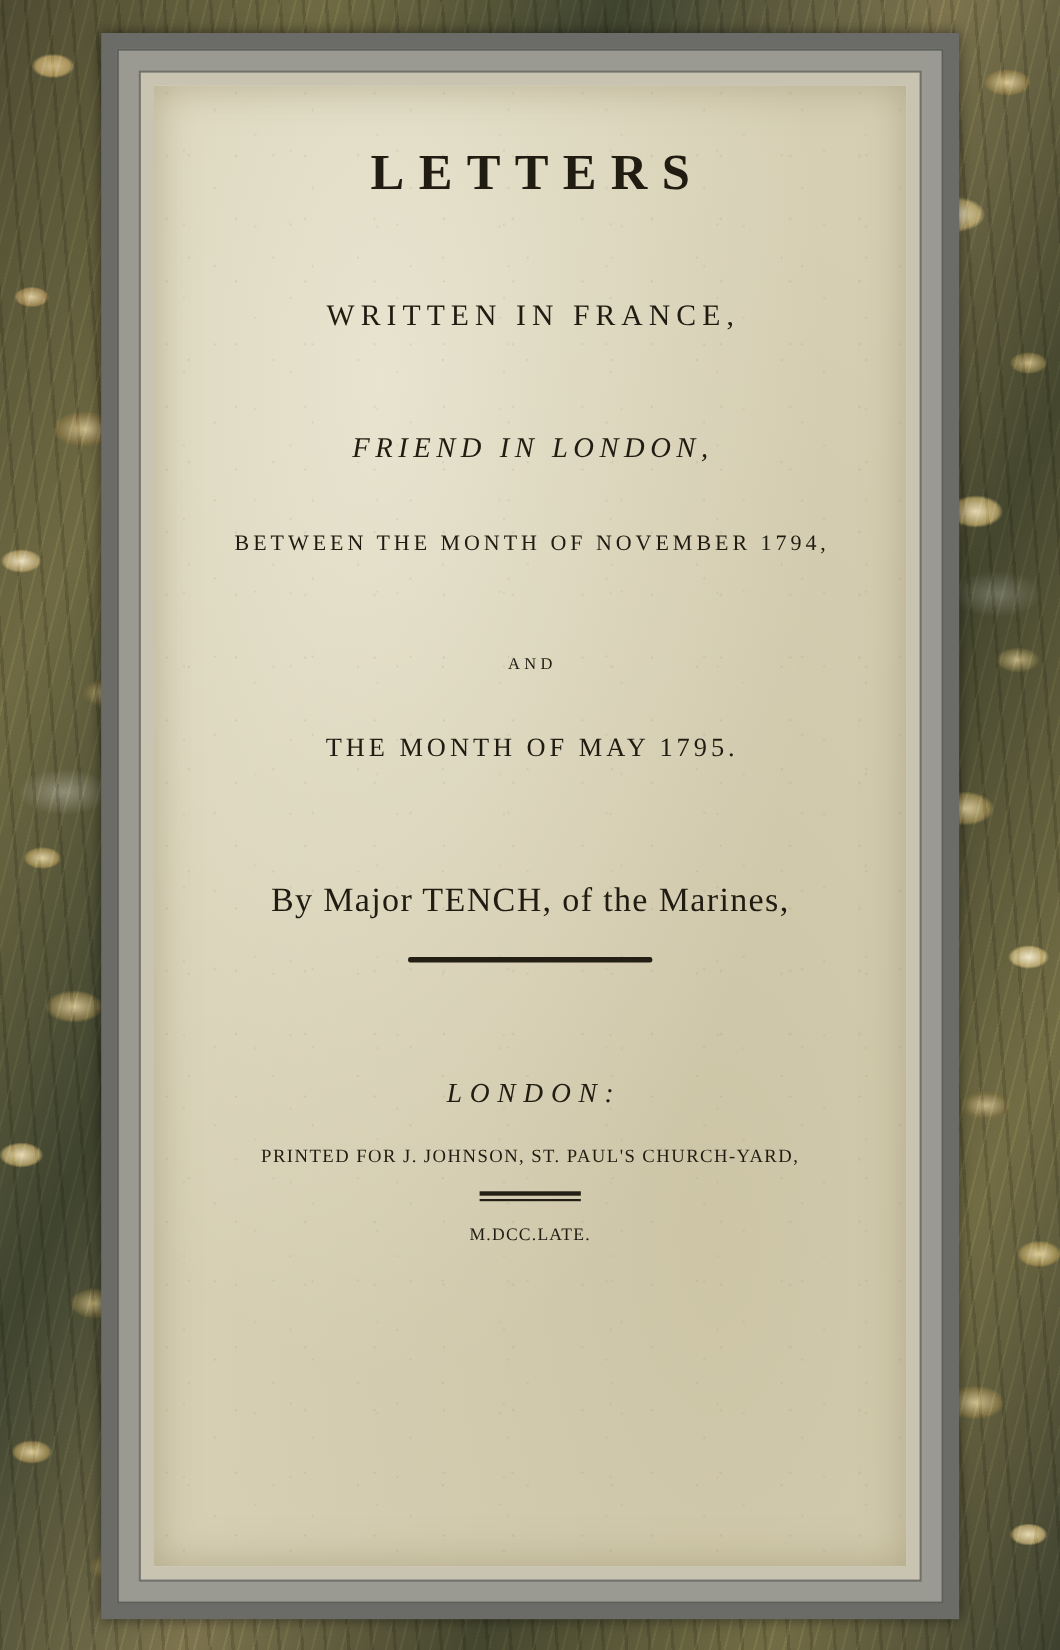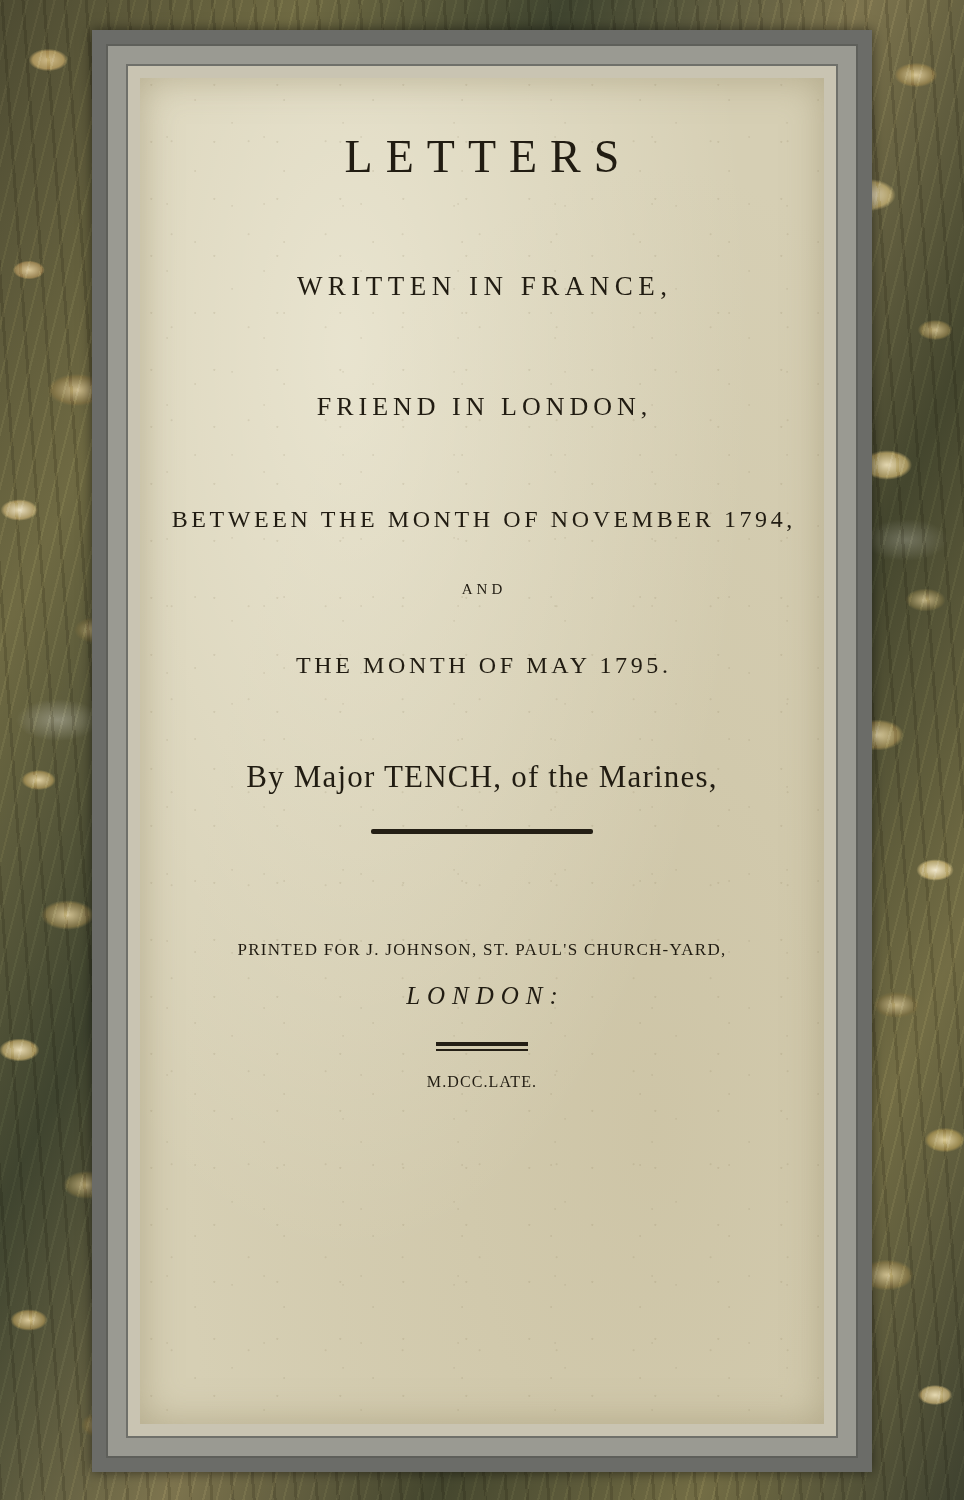--- a/index.html
+++ b/index.html
@@ -124,58 +124,59 @@
     color: #211c12;
     padding-top: 52px;
     box-sizing: border-box;
   }
 
   .line { display: block; }
 
   .t-main {
     font-size: 46px;
     letter-spacing: 13px;
-    font-weight: 400;
+    font-weight: 700;
     margin: 0 0 88px 0;
     text-indent: 13px;
   }
   .t-sub1 {
     font-size: 27px;
     letter-spacing: 5.5px;
     margin-bottom: 90px;
     text-indent: 5.5px;
   }
   .t-toa {
     font-size: 16px;
     letter-spacing: 4px;
     margin-bottom: 66px;
     text-indent: 4px;
   }
   .t-friend {
     font-size: 26px;
+    font-style: italic;
     letter-spacing: 5px;
-    margin-bottom: 84px;
+    margin-bottom: 61px;
     text-indent: 5px;
   }
   .t-between {
-    font-size: 24px;
+    font-size: 20px;
     letter-spacing: 3.6px;
-    margin-bottom: 48px;
+    margin-bottom: 90px;
     text-indent: 3.6px;
   }
   .t-and {
     font-size: 15px;
     letter-spacing: 4px;
     margin-bottom: 54px;
     text-indent: 4px;
   }
   .t-month {
     font-size: 24px;
     letter-spacing: 3.6px;
-    margin-bottom: 80px;
+    margin-bottom: 106px;
     text-indent: 3.6px;
   }
   .t-author {
     font-size: 31px;
     letter-spacing: 1.2px;
     margin-bottom: 34px;
   }
   .t-late {
     font-size: 18px;
     letter-spacing: 1.6px;
@@ -233,23 +234,23 @@
 
           <span class="line t-and">AND</span>
 
           <span class="line t-month">THE MONTH OF MAY 1795.</span>
 
           <span class="line t-author">By Major TENCH, of the Marines,</span>
 
 
           <div class="rule-main"></div>
 
+          <span class="line t-london">LONDON:</span>
+
           <span class="line t-printer">PRINTED FOR J. JOHNSON, ST. PAUL'S CHURCH-YARD,</span>
-
-          <span class="line t-london">LONDON:</span>
 
           <div class="rule-double">
             <div class="r1"></div>
             <div class="r2"></div>
           </div>
 
           <span class="line t-date">M.DCC.LATE.</span>
 
         </div>
       </div>

